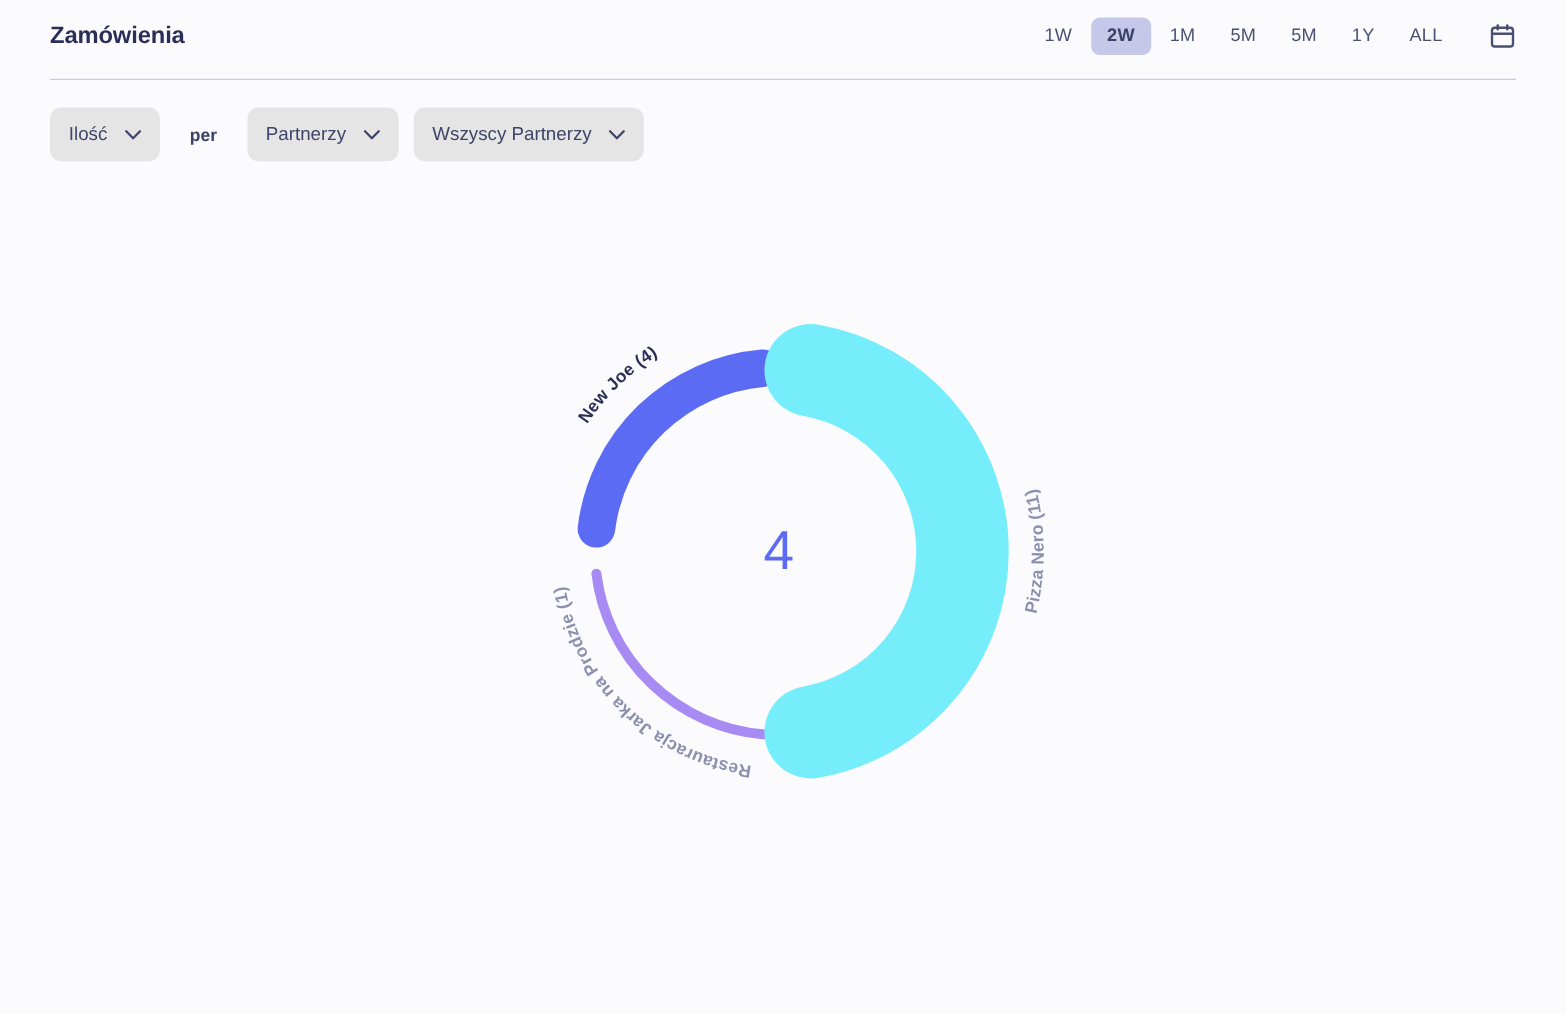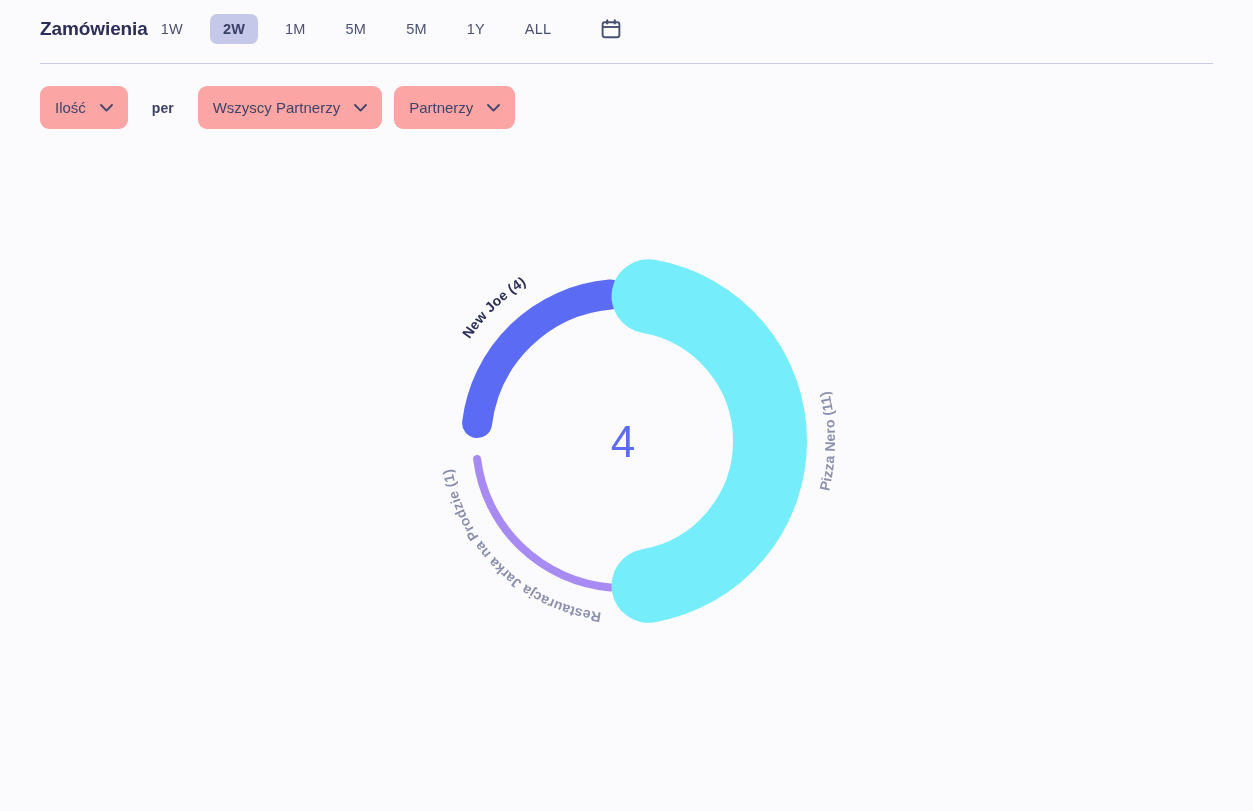--- a/index.html
+++ b/index.html
@@ -21,34 +21,35 @@
   }
 
   
   .header {
     position: absolute;
     top: 0; left: 0;
     width: 1253px;
     height: 58px;
     display: flex;
     align-items: center;
+    justify-content: space-between;
     padding: 0 36px 0 40px;
   }
 
   .page-title {
     font-size: 19px;
     font-weight: 700;
     color: #2B2F58;
     letter-spacing: -0.1px;
   }
 
   .range-group {
     display: flex;
     align-items: center;
-    gap: 14px;
+    gap: 2px;
   }
 
   .range-btn {
     font-size: 14.5px;
     color: #4A5072;
     background: transparent;
     border: none;
     border-radius: 7px;
     padding: 7px 13px;
     cursor: pointer;
@@ -88,21 +89,21 @@
     left: 40px;
     display: flex;
     align-items: center;
     gap: 12px;
   }
 
   .chip {
     display: flex;
     align-items: center;
     gap: 14px;
-    background: #fca5a5;
+    background: #e5e5e5;
     border: none;
     border-radius: 9px;
     height: 43px;
     padding: 0 15px;
     cursor: pointer;
     font-family: "Liberation Sans", sans-serif;
   }
   .chip-label {
     font-size: 15px;
     color: #3F4468;
@@ -176,33 +177,33 @@
     <button class="chip">
       <span class="chip-label">Ilość</span>
       <svg class="chev" width="13" height="8" viewBox="0 0 13 8">
         <path d="M1 1 L6.5 6.6 L12 1" stroke="#3F4468" stroke-width="1.8" fill="none" stroke-linecap="round" stroke-linejoin="round"></path>
       </svg>
     </button>
 
     <span class="per-label">per</span>
 
     <button class="chip">
+      <span class="chip-label">Partnerzy</span>
+      <svg class="chev" width="13" height="8" viewBox="0 0 13 8">
+        <path d="M1 1 L6.5 6.6 L12 1" stroke="#3F4468" stroke-width="1.8" fill="none" stroke-linecap="round" stroke-linejoin="round"></path>
+      </svg>
+    </button>
+
+    <button class="chip">
       <span class="chip-label">Wszyscy Partnerzy</span>
       <svg class="chev" width="13" height="8" viewBox="0 0 13 8">
         <path d="M1 1 L6.5 6.6 L12 1" stroke="#3F4468" stroke-width="1.8" fill="none" stroke-linecap="round" stroke-linejoin="round"></path>
       </svg>
     </button>
 
-    <button class="chip">
-      <span class="chip-label">Partnerzy</span>
-      <svg class="chev" width="13" height="8" viewBox="0 0 13 8">
-        <path d="M1 1 L6.5 6.6 L12 1" stroke="#3F4468" stroke-width="1.8" fill="none" stroke-linecap="round" stroke-linejoin="round"></path>
-      </svg>
-    </button>
-
   </div>
 
   <div class="chart-area">
     <svg class="chart-svg" width="1253" height="640" viewBox="0 0 1253 640">
 
       <defs>
 
         <path id="lp-slice0" fill="none" stroke="none" d="M 607.92 463.34 A 173 173 0 0 1 451.29 312.08"></path>
         <path id="lp-slice1" fill="none" stroke="none" d="M 440.37 268.58 A 184 184 0 0 1 606.96 107.70"></path>
         <path id="lp-slice2" fill="none" stroke="none" d="M 659.81 499.78 A 212 212 0 0 0 659.81 82.22"></path>

